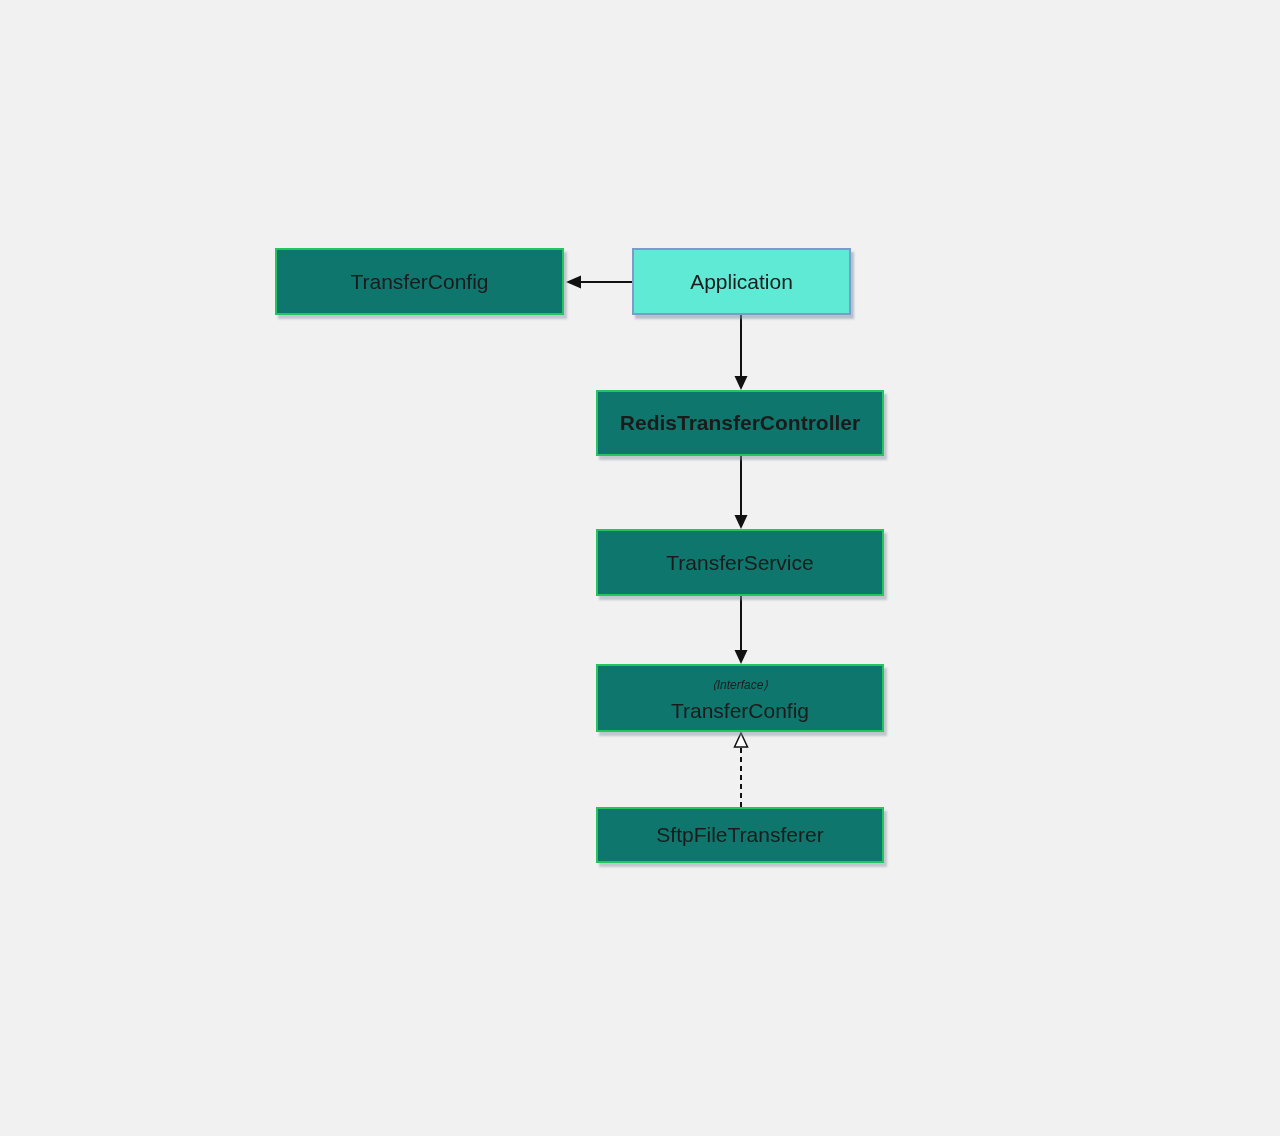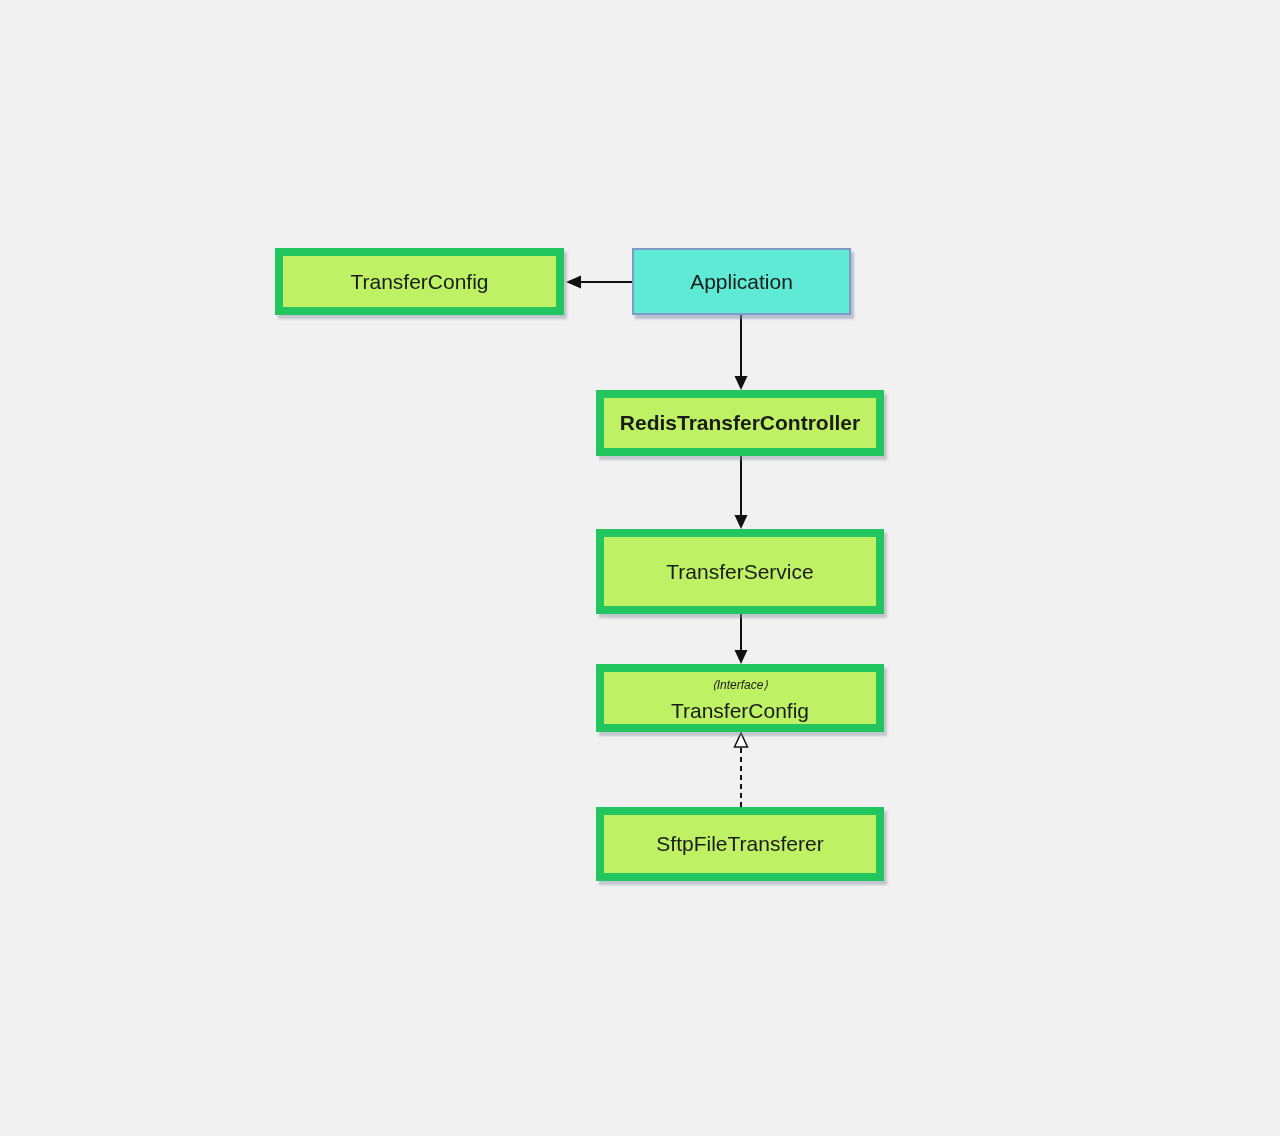--- a/index.html
+++ b/index.html
@@ -19,22 +19,22 @@
     position: absolute;
     left: 0;
     top: 0;
     width: 1280px;
     height: 1136px;
     pointer-events: none;
   }
   .node {
     position: absolute;
     box-sizing: border-box;
-    background: #bef264;
-    border: 8px solid #22c55e;
+    background: #0f766e;
+    border: 2px solid #22c55e;
     box-shadow: 3px 4px 2px rgba(136, 146, 163, 0.45);
     display: flex;
     flex-direction: column;
     align-items: center;
     justify-content: center;
     font-size: 21px;
     color: #1b1b1b;
     text-align: center;
     line-height: 26px;
   }
@@ -43,23 +43,23 @@
     border: 2px solid #7d9ac9;
     box-shadow: 3px 4px 2px rgba(125, 142, 170, 0.5);
   }
   .node .stereotype {
     font-style: italic;
     font-size: 12px;
   }
   .n-transfer-config        { left: 275px; top: 248px; width: 289px; height: 67px; }
   .n-application            { left: 632px; top: 248px; width: 219px; height: 67px; }
   .n-redis-controller       { left: 596px; top: 390px; width: 288px; height: 66px; font-weight: bold; }
-  .n-transfer-service       { left: 596px; top: 529px; width: 288px; height: 85px; }
+  .n-transfer-service       { left: 596px; top: 529px; width: 288px; height: 67px; }
   .n-file-transferer        { left: 596px; top: 664px; width: 288px; height: 68px; }
-  .n-sftp-file-transferer   { left: 596px; top: 807px; width: 288px; height: 74px; }
+  .n-sftp-file-transferer   { left: 596px; top: 807px; width: 288px; height: 56px; }
 </style>
 </head>
 <body>
 
 <div class="canvas">
 
   <svg class="edges-layer" width="1280" height="1136" viewBox="0 0 1280 1136" xmlns="http://www.w3.org/2000/svg">
 
     <g>
       <line x1="632" y1="282" x2="579" y2="282" stroke="#111111" stroke-width="2"></line>

